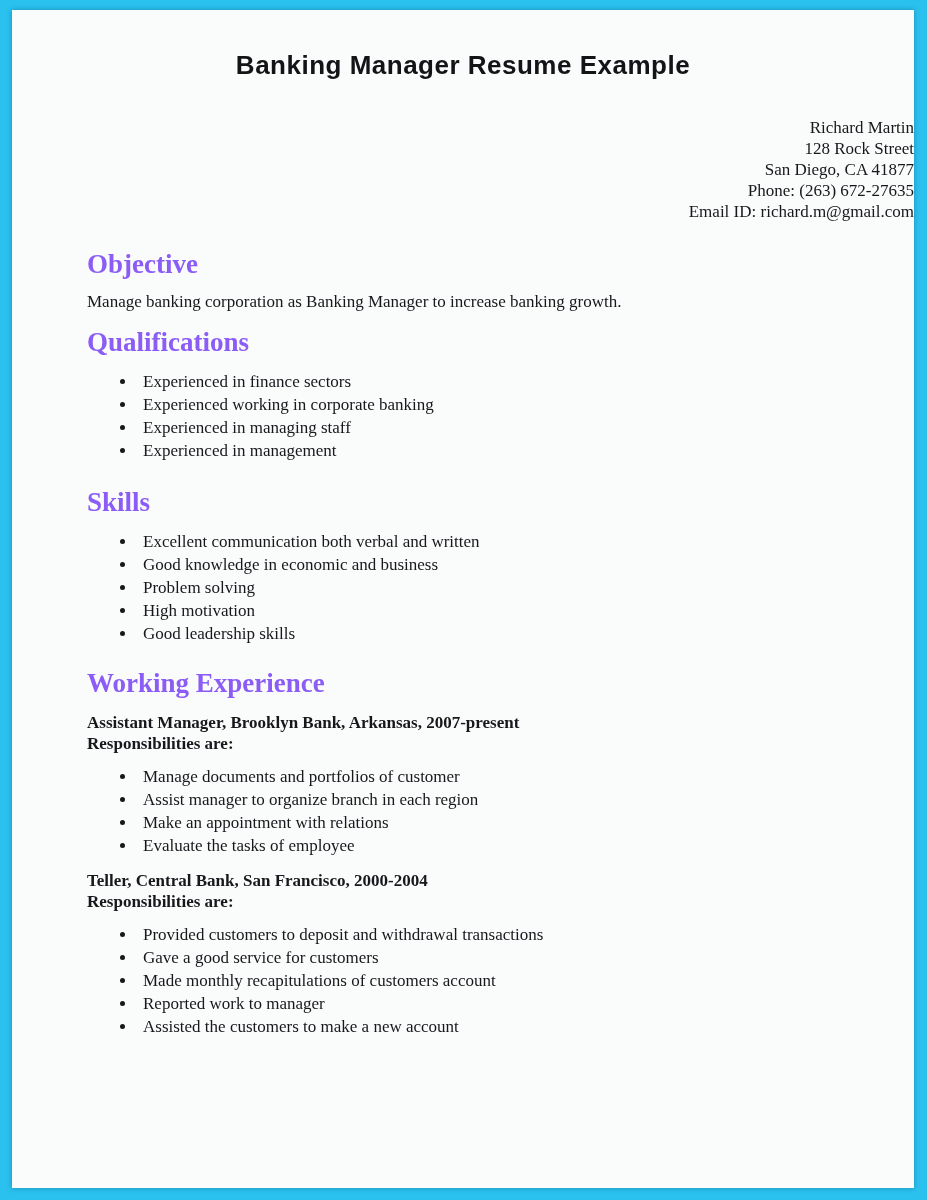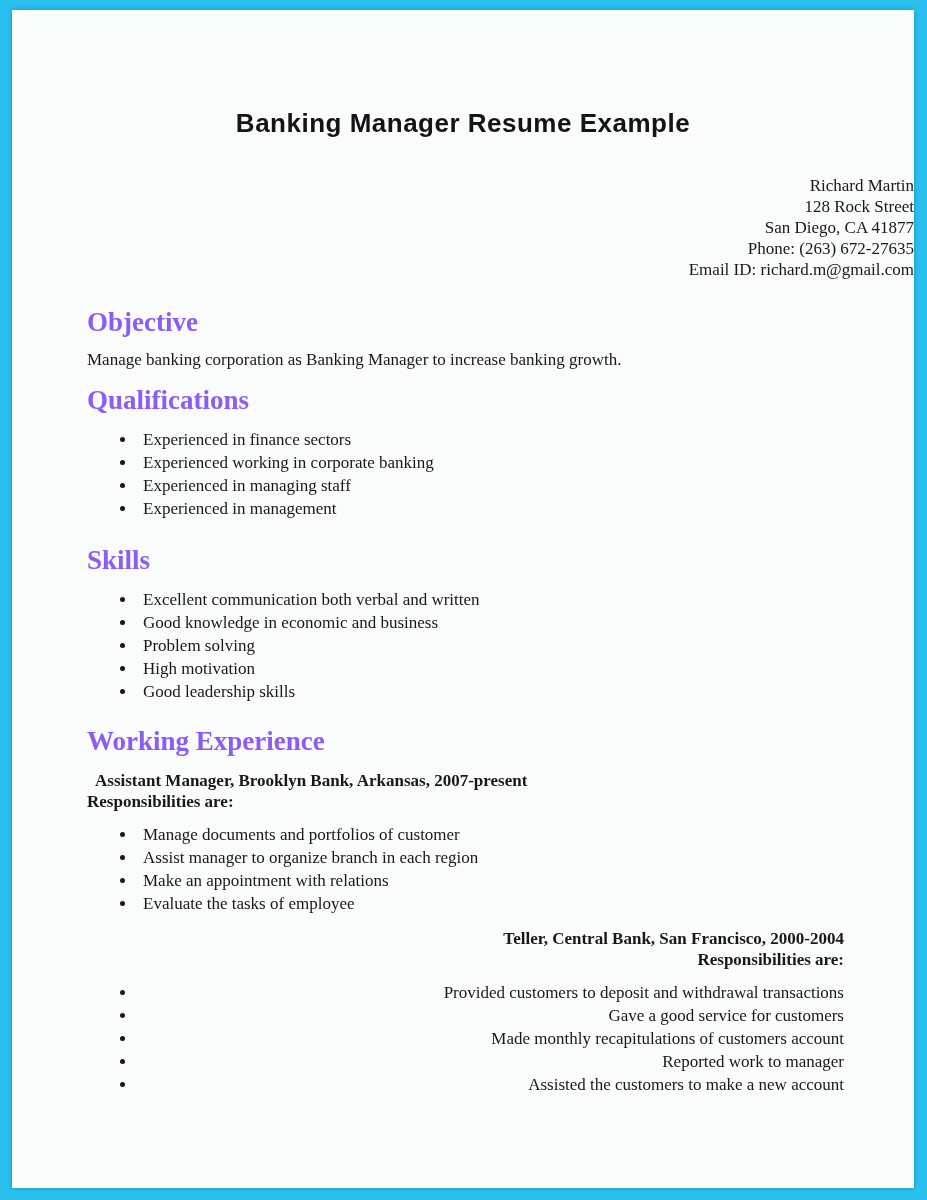--- a/index.html
+++ b/index.html
@@ -14,21 +14,21 @@
   .paper {
     position: absolute;
     left: 12px;
     top: 10px;
     right: 13px;
     bottom: 12px;
     background: #fafbfb;
     box-shadow: 0 0 5px rgba(0, 40, 70, 0.35);
   }
   .doc-title {
-    margin: 98px 0 0 0;
+    margin: 40px 0 0 0;
     text-align: center;
     font-family: "Liberation Sans", sans-serif;
     font-weight: bold;
     font-size: 26px;
     color: #131417;
     letter-spacing: 0.5px;
   }
   .contact {
     margin-top: 36px;
     text-align: right;
@@ -62,29 +62,29 @@
     padding: 0 0 0 50px;
     list-style: disc outside;
     font-size: 17px;
     line-height: 23px;
   }
   ul.bullets li { padding-left: 6px; }
   .job-title {
     font-weight: bold;
     font-size: 17px;
     line-height: 21px;
-    margin: 13px 0 0 8px;
+    margin: 13px 0 0 0;
   }
   .job-subtitle {
     font-weight: bold;
     font-size: 17px;
     line-height: 21px;
     margin: 0;
   }
-  .job + .job { margin-top: 0; text-align: right; }
+  .job + .job { margin-top: 0; }
   .job ul.bullets { margin-top: 11px; margin-bottom: 9px; }
 </style>
 </head>
 <body>
 
 <div class="paper">
 
   <h1 class="doc-title">Banking Manager Resume Example</h1>
 
   <div class="contact">

